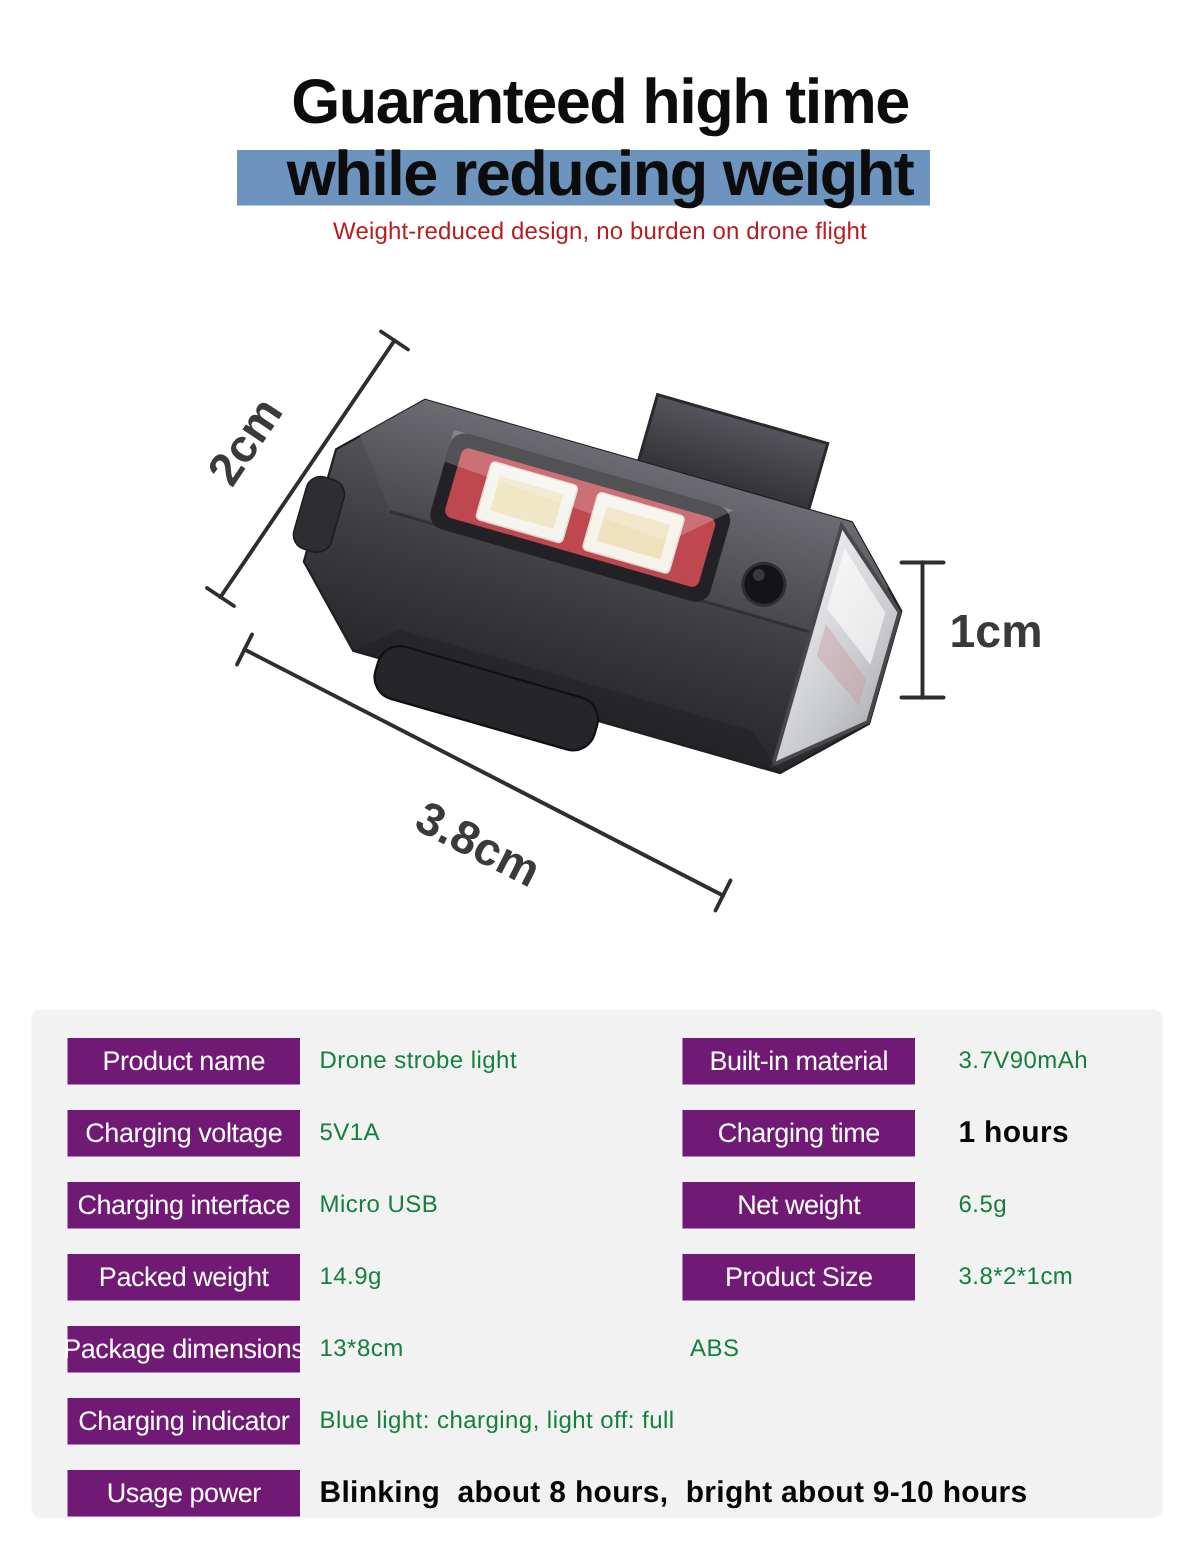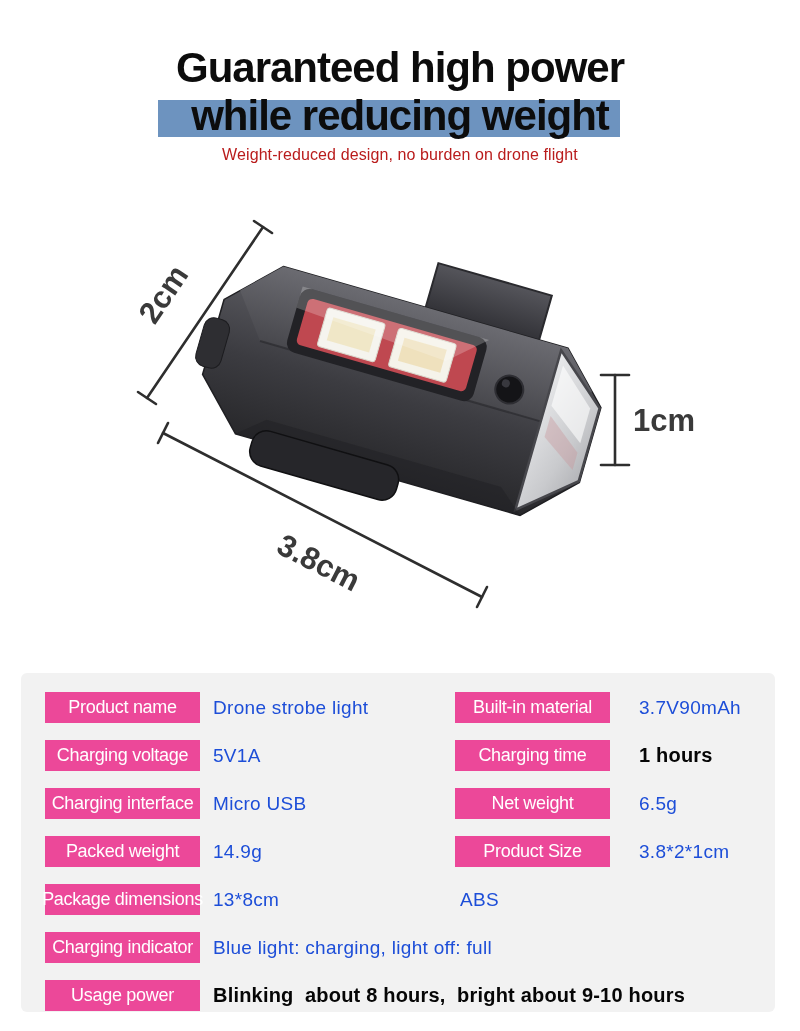--- a/index.html
+++ b/index.html
@@ -42,43 +42,43 @@
     width:754px; height:339px;
     background:#f2f2f2; border-radius:6px;
     box-sizing:border-box; padding-top:19px;
     display:flex; flex-direction:column; gap:17px;
   }
   .spec-row  { display:flex; height:31px; flex-shrink:0; }
   .half      { display:flex; width:410px; flex-shrink:0; }
   .half.right{ width:344px; }
   .spec-label {
     width:155px; height:31px; margin-left:24px; flex-shrink:0;
-    background:#ec4899; color:#ffffff;
+    background:#701a75; color:#ffffff;
     font-size:18px; letter-spacing:-0.3px;
     display:flex; align-items:center; justify-content:center;
     white-space:nowrap;
   }
   .spec-value {
     margin-left:13px; align-self:center;
-    font-size:19px; color:#1d4ed8; letter-spacing:0.3px;
+    font-size:16px; color:#15803d; letter-spacing:0.3px;
     white-space:pre;
   }
   .half.right .spec-value { margin-left:29px; }
   .spec-value.bold {
     font-weight:700; color:#060606; font-size:20px; letter-spacing:0.2px;
   }
 </style>
 </head>
 <body>
 
 <div class="page">
 
   <div class="highlight-bar"></div>
   <h1 class="title">
-    <span>Guaranteed high power</span>
+    <span>Guaranteed high time</span>
     <span>while reducing weight</span>
   </h1>
   <div class="subtitle">Weight-reduced design, no burden on drone flight</div>
 
   <svg class="figure" viewBox="0 0 800 460">
     <defs>
       <linearGradient id="bodyGrad" x1="0" y1="0" x2="0" y2="1">
         <stop offset="0" stop-color="#606066"></stop>
         <stop offset="0.55" stop-color="#3c3c41"></stop>
         <stop offset="1" stop-color="#28282b"></stop>

